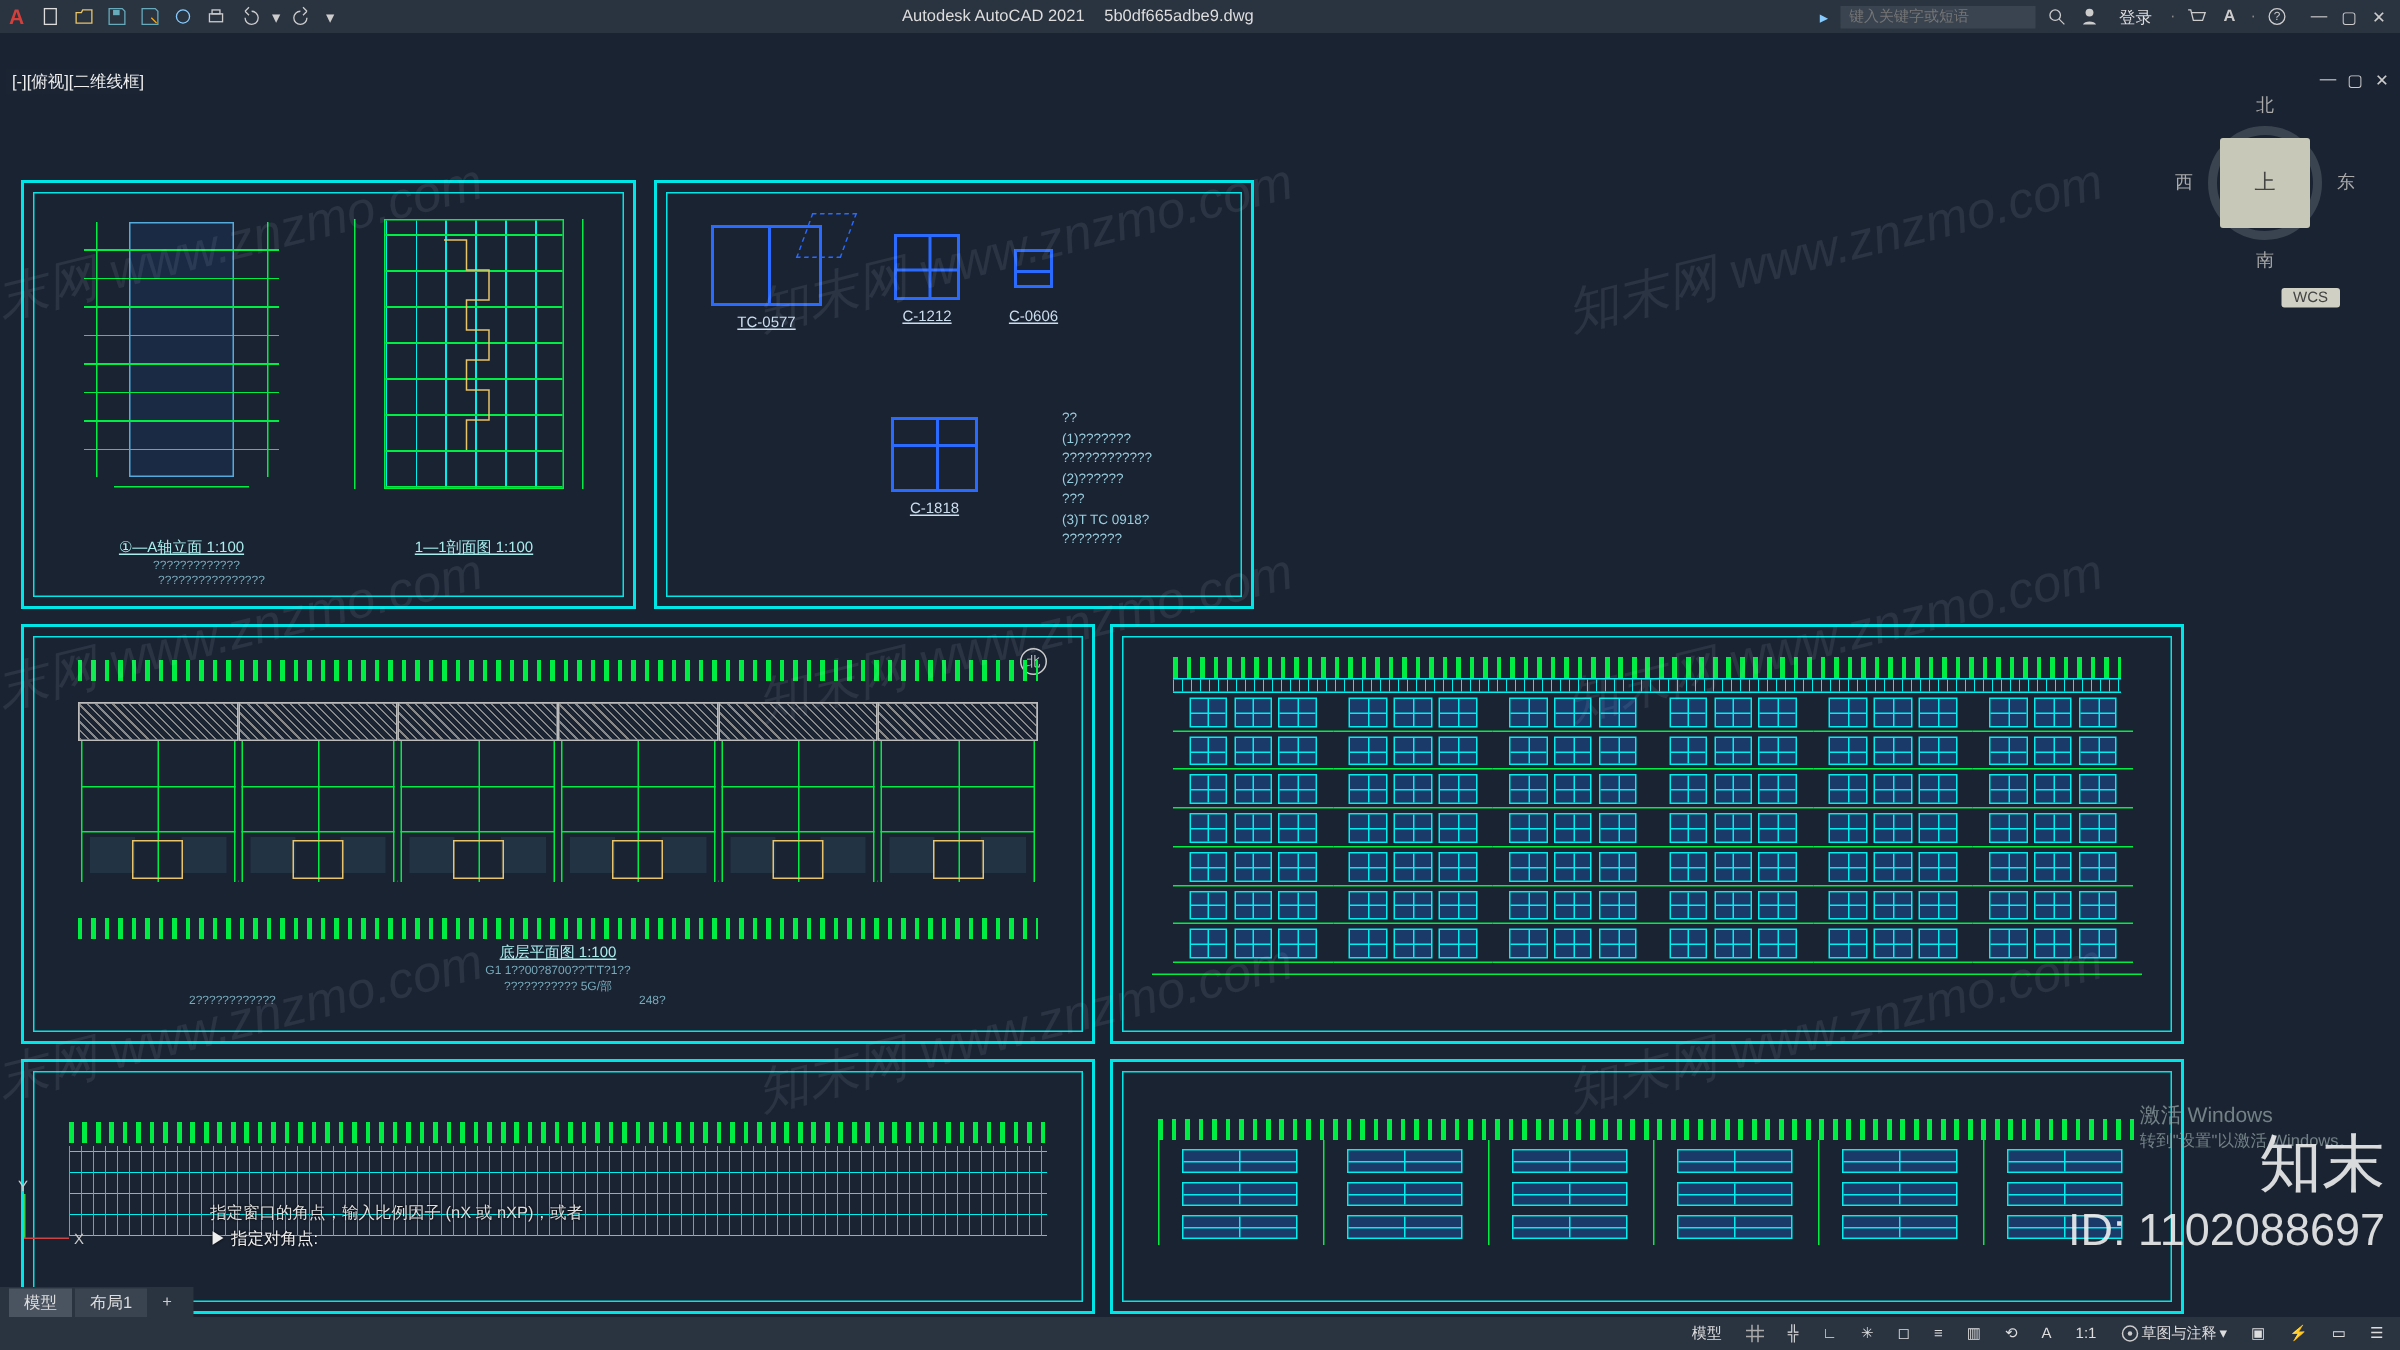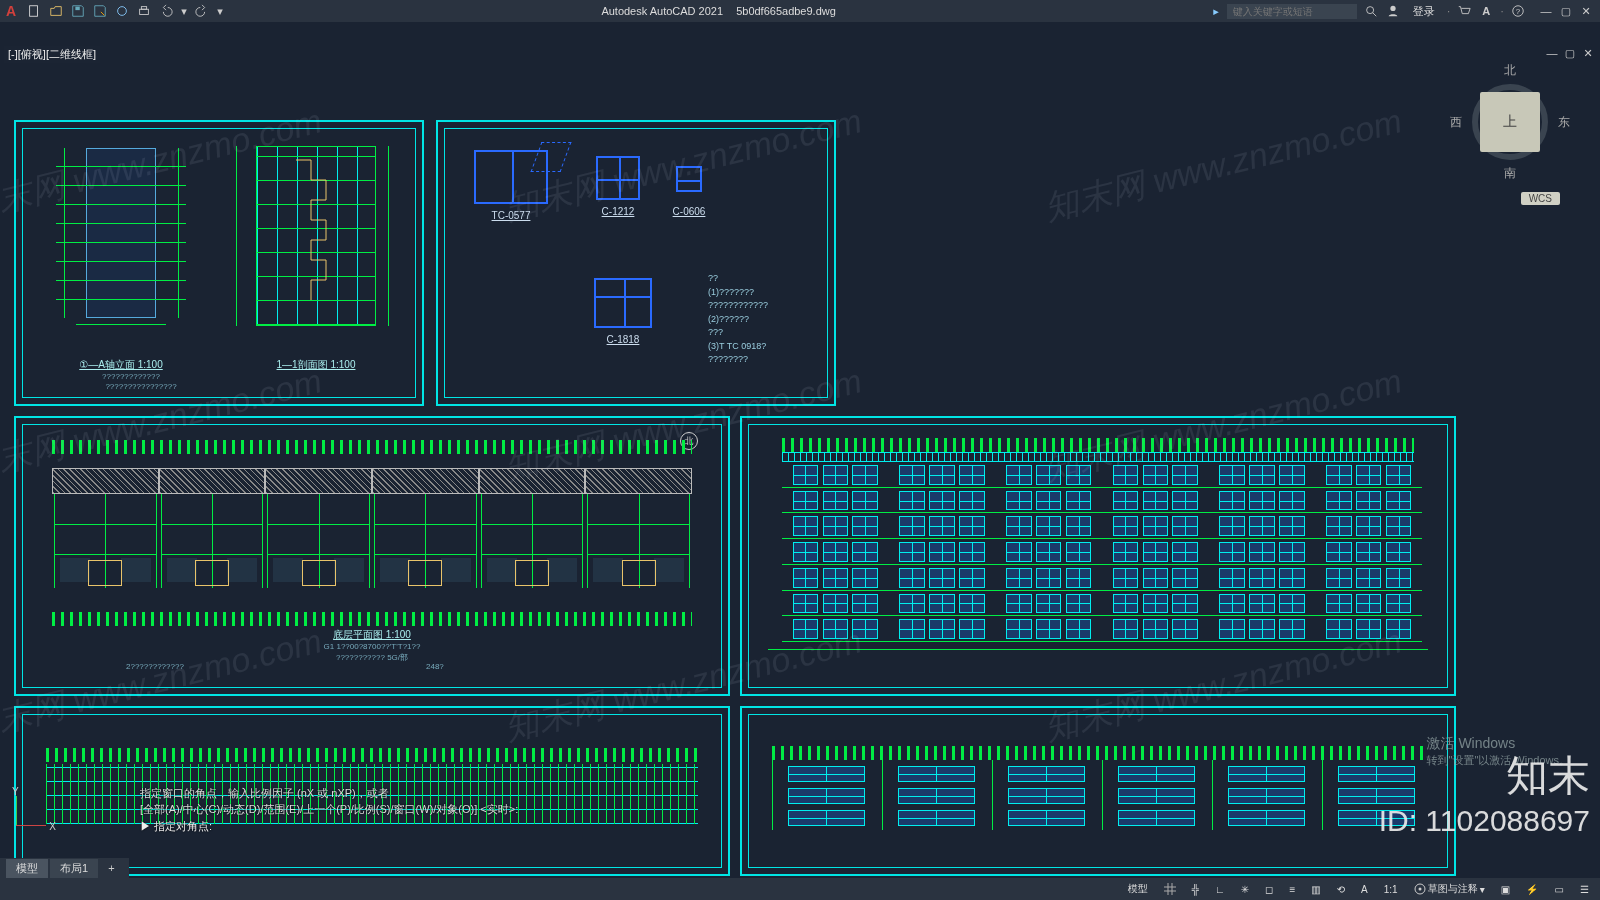--- a/index.html
+++ b/index.html
@@ -762,21 +762,20 @@
             <div class="win" style="left: 14%; top: 28px; width: 70%; height: 16px;"></div>
             <div class="win" style="left: 14%; top: 50px; width: 70%; height: 16px;"></div>
           </div>
         </div>
       <div class="grid-dots" style="left:20px;right:20px;top:28px"></div>
     </div>
   </div>
 
   <div class="cmdline">
     <div>指定窗口的角点，输入比例因子 (nX 或 nXP)，或者</div>
-    <div>[全部(A)/中心(C)/动态(D)/范围(E)/上一个(P)/比例(S)/窗口(W)/对象(O)] &lt;实时&gt;:</div>
     <div class="prompt">▶ <span>指定对角点:</span></div>
   </div>
 
   <div class="ucs">
     <div class="yax"></div>
       <div class="xax"></div>
     <div class="yl">Y</div>
       <div class="xl">X</div>
   </div>
 

